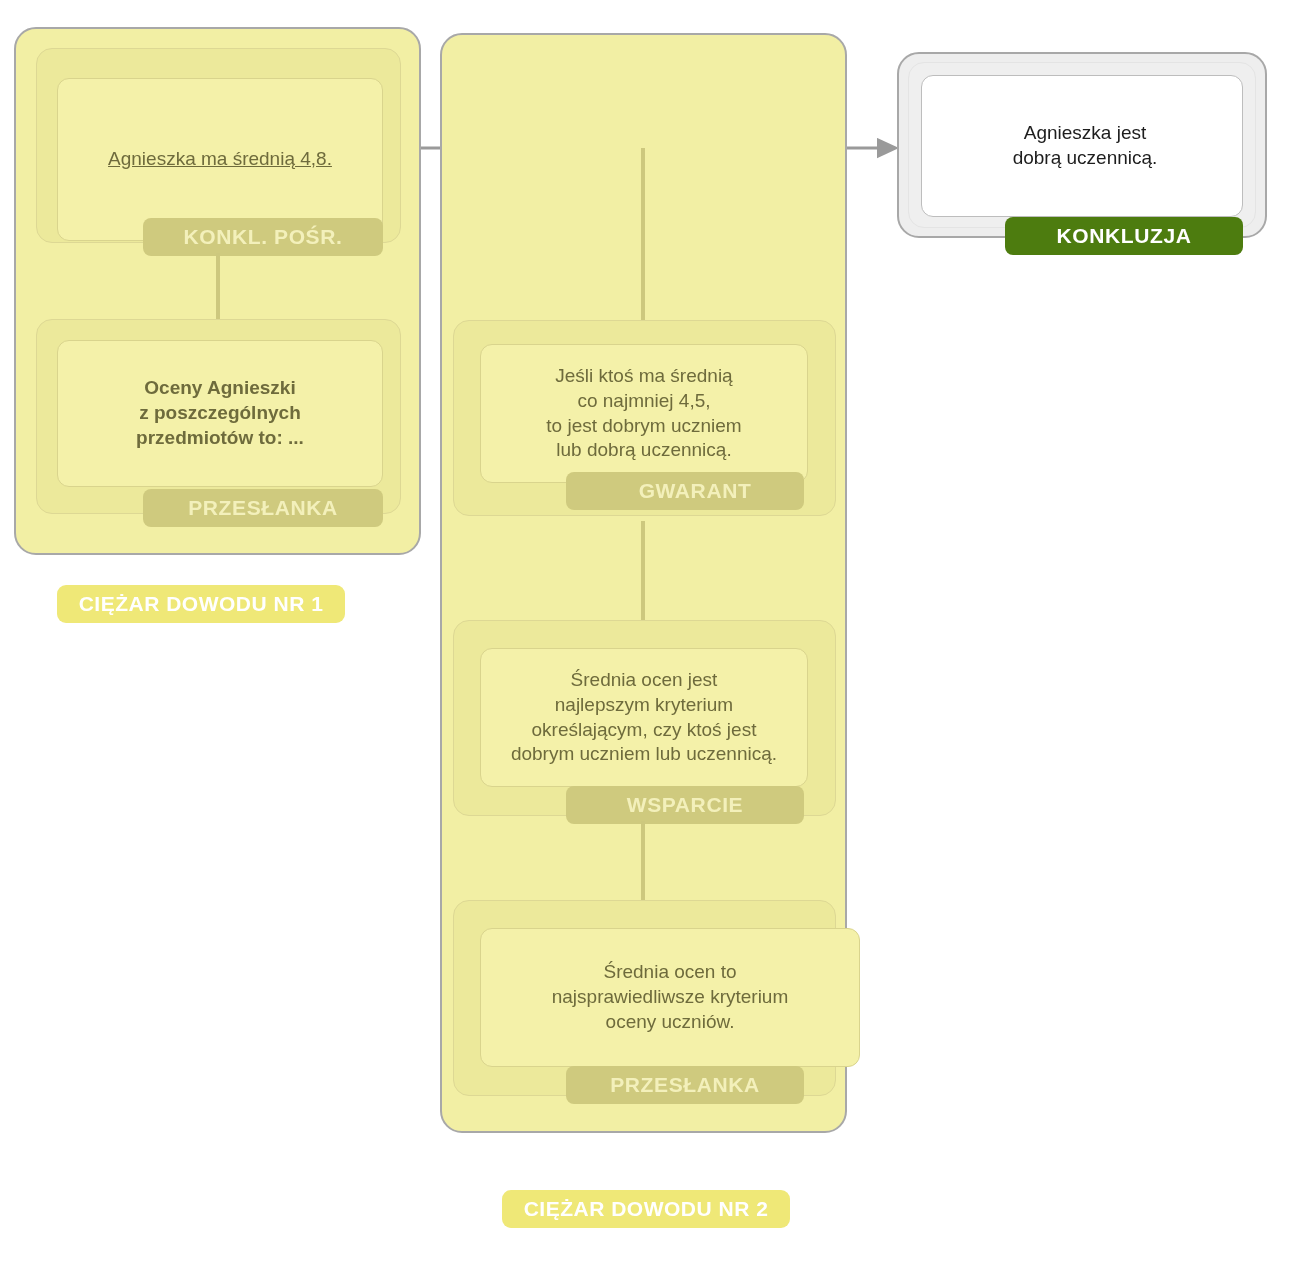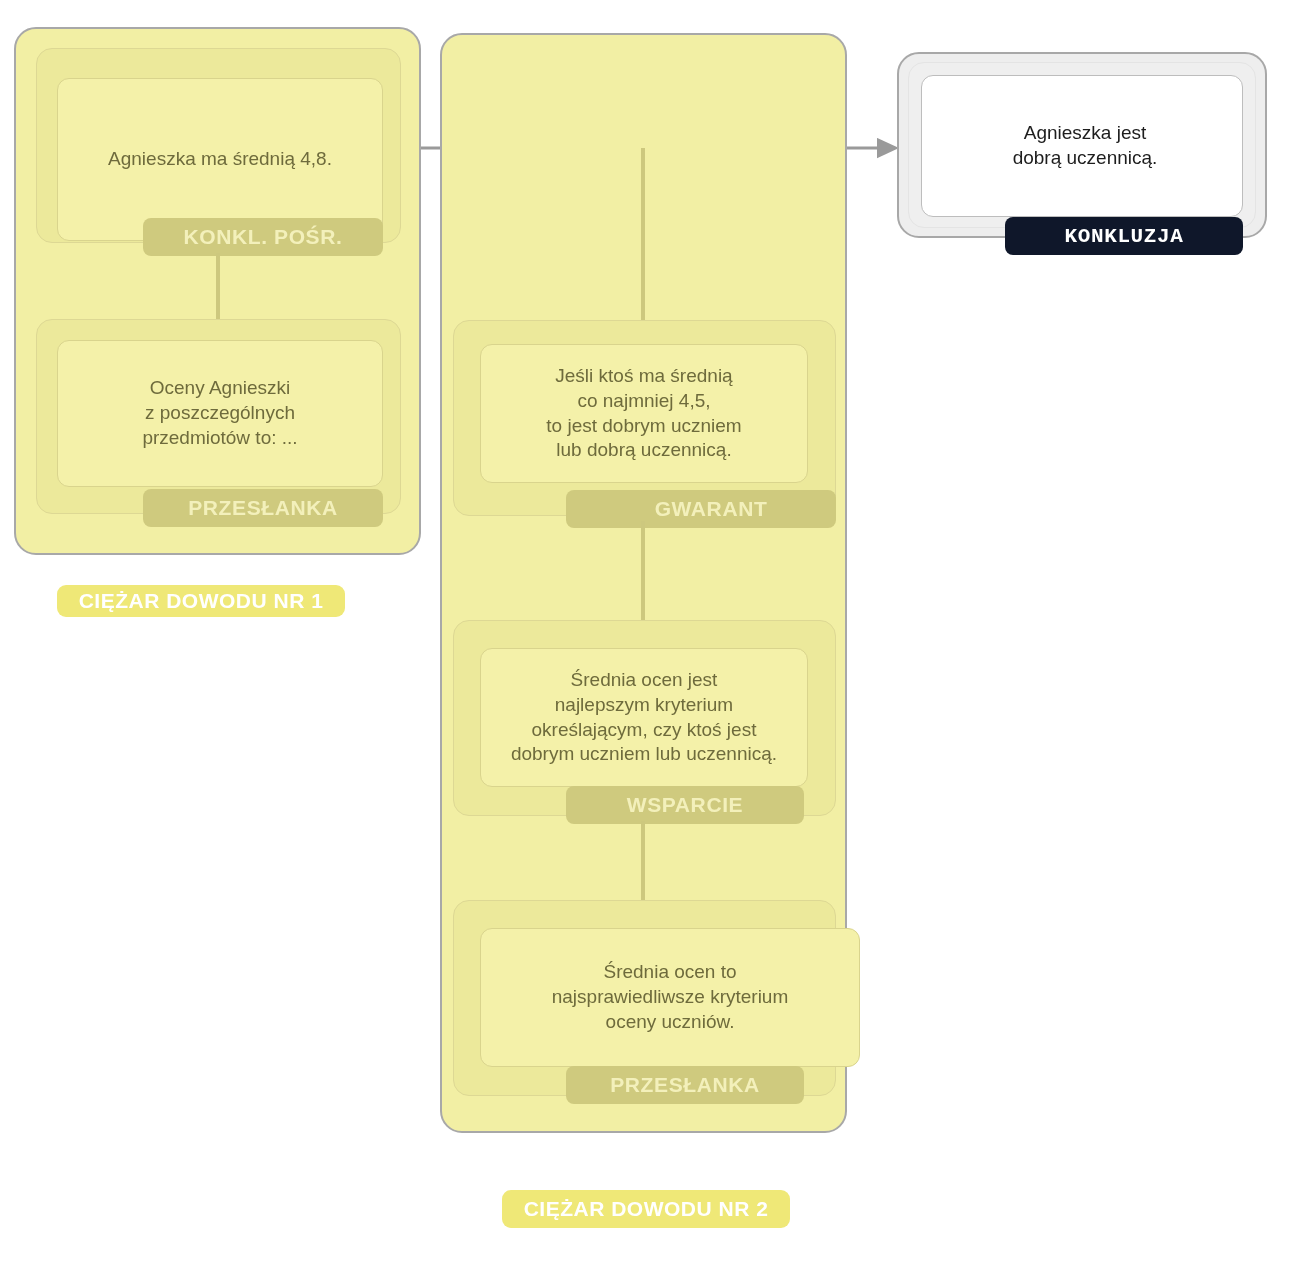--- a/index.html
+++ b/index.html
@@ -81,23 +81,22 @@
     box-sizing: border-box;
     display: flex;
     align-items: center;
     justify-content: center;
     font-size: 21px;
     font-weight: bold;
     letter-spacing: 0.6px;
     white-space: nowrap;
   }
   .badge.gray {
-    background: #0f172a;
+    background: #4d7c0f;
     color: #ffffff;
-    font-family: Liberation Mono, monospace;
   }
 
   
   .pill {
     position: absolute;
     background: #efe877;
     color: #ffffff;
     border-radius: 9px;
     box-sizing: border-box;
     display: flex;
@@ -133,43 +132,43 @@
       <marker id="arrowhead" markerWidth="7" markerHeight="7" refX="1" refY="3.2" orient="auto" markerUnits="strokeWidth">
         <path d="M0,0 L7,3.2 L0,6.4 z" fill="#9a9a9a"></path>
       </marker>
     </defs>
     <line x1="411" y1="148" x2="880" y2="148" stroke="#9a9a9a" stroke-width="3.2" marker-end="url(#arrowhead)"></line>
   </svg>
 
   <div class="burden-card" style="left:14px; top:27px; width:407px; height:528px;"></div>
 
   <div class="node-shell" style="left:36px; top:48px; width:365px; height:195px;"></div>
-  <div class="stmt" style="left:57px; top:78px; width:326px; height:163px;">Agnieszka ma średnią 4,8.</div>
+  <div class="stmt" style="left:57px; top:78px; width:326px; height:163px;text-decoration:underline;">Agnieszka ma średnią 4,8.</div>
   <div class="badge" style="left:143px; top:218px; width:240px; height:38px;">KONKL. POŚR.</div>
 
   <div class="vconn" style="left:216px; top:253px; width:4px; height:68px;"></div>
 
   <div class="node-shell" style="left:36px; top:319px; width:365px; height:195px;"></div>
-  <div class="stmt" style="left:57px; top:340px; width:326px; height:147px;">Oceny Agnieszki
+  <div class="stmt" style="left:57px; top:340px; width:326px; height:147px;font-weight:bold;">Oceny Agnieszki
 z poszczególnych
 przedmiotów to: ...</div>
   <div class="badge" style="left:143px; top:489px; width:240px; height:38px;">PRZESŁANKA</div>
 
-  <div class="pill" style="left:57px; top:585px; width:288px; height:32px;">CIĘŻAR DOWODU NR 1</div>
+  <div class="pill" style="left:57px; top:585px; width:288px; height:38px;">CIĘŻAR DOWODU NR 1</div>
 
   <div class="burden-card" style="left:440px; top:33px; width:407px; height:1100px;"></div>
 
   <div class="vconn" style="left:641px; top:148px; width:4px; height:175px;"></div>
 
   <div class="node-shell" style="left:453px; top:320px; width:383px; height:196px;"></div>
   <div class="stmt" style="left:480px; top:344px; width:328px; height:139px;">Jeśli ktoś ma średnią
 co najmniej 4,5,
 to jest dobrym uczniem
 lub dobrą uczennicą.</div>
-  <div class="badge" style="left:566px; top:490px; width:270px; height:38px;padding-left:20px;">GWARANT</div>
+  <div class="badge" style="left:566px; top:472px; width:238px; height:38px;padding-left:20px;">GWARANT</div>
 
   <div class="vconn" style="left:641px; top:521px; width:4px; height:100px;"></div>
 
   <div class="node-shell" style="left:453px; top:620px; width:383px; height:196px;"></div>
   <div class="stmt" style="left:480px; top:648px; width:328px; height:139px;">Średnia ocen jest
 najlepszym kryterium
 określającym, czy ktoś jest
 dobrym uczniem lub uczennicą.</div>
   <div class="badge" style="left:566px; top:786px; width:238px; height:38px;">WSPARCIE</div>
 

